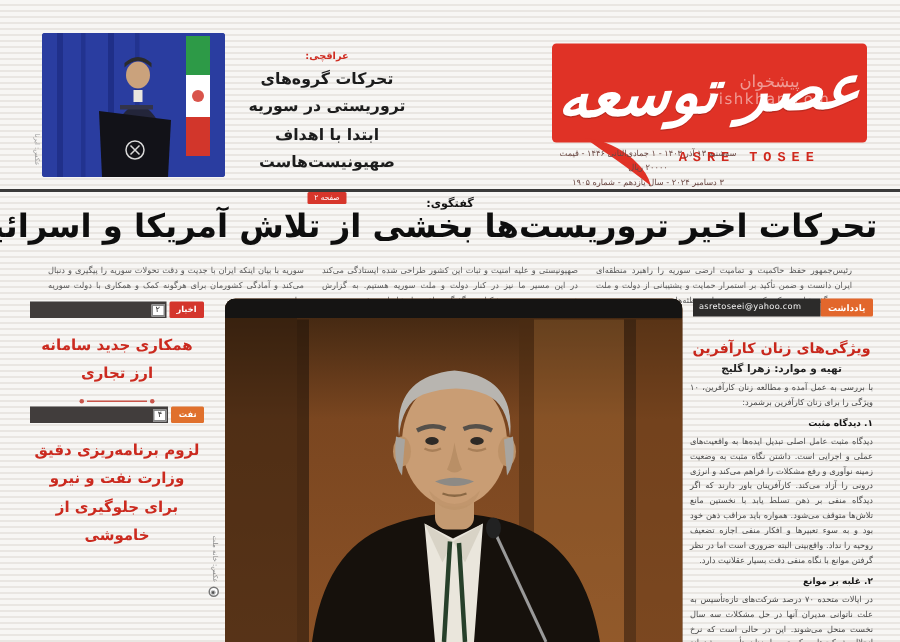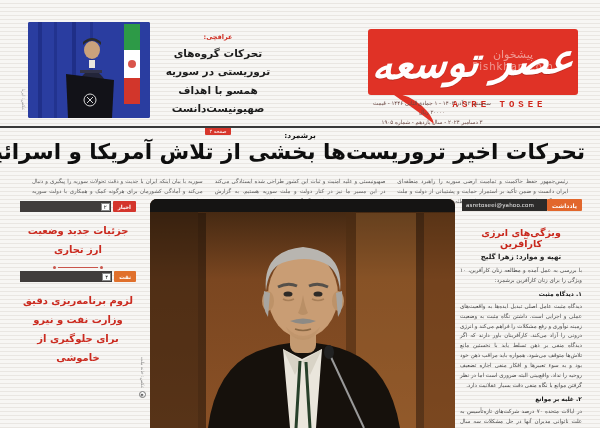--- a/index.html
+++ b/index.html
@@ -139,57 +139,57 @@
       <path d="M38 52 L86 58 L84 96 L40 96 Z" fill="#121218"></path>
       <circle cx="62" cy="78" r="6" fill="none" stroke="#d8d8d8" stroke-width="1"></circle>
       <path d="M59 75 L65 81 M65 75 L59 81" stroke="#d8d8d8" stroke-width="1"></path>
       <rect x="52" y="48" width="22" height="3" fill="#33344a"></rect>
     </svg>
   </div>
   <div class="top-photo-credit">عکس: ایرنا</div>
 
   <div class="top-story">
     <div class="kicker">عراقچی:</div>
-    <div class="title">تحرکات گروه‌های تروریستی در سوریه همسو با اهداف صهیونیست‌دانست</div>
+    <div class="title">تحرکات گروه‌های تروریستی در سوریه ابتدا با اهداف صهیونیست‌هاست</div>
     <span class="pageref">صفحه ۲</span>
   </div>
 
   <div class="masthead-box">
     <div class="masthead-title">عصر توسعه</div>
   </div>
   <svg class="masthead-swoosh" viewBox="0 0 70 36">
     <path d="M2 2 Q20 4 34 16 Q44 25 46 34 Q36 26 22 16 Q10 8 2 2 Z" fill="#e03226"></path>
   </svg>
   <div class="watermark">
     <span class="fa">پیشخوان</span>
     <span class="en">Pishkhan.com</span>
   </div>
   <div class="masthead-latin">ASRE TOSEE</div>
   <div class="dateline">
     <div>سه‌شنبه ۱۳ آذر ۱۴۰۳ - ۱ جمادی‌الثانی ۱۴۴۶ - قیمت ۲۰۰۰۰ ریال</div>
     <div>۳ دسامبر ۲۰۲۴ - سال یازدهم - شماره ۱۹۰۵</div>
   </div>
   <div class="top-rule"></div>
 
-  <div class="lead-kicker">برشمرد:</div>
+  <div class="lead-kicker">گفتگوی:</div>
   <div class="lead-headline">تحرکات اخیر تروریست‌ها بخشی از تلاش آمریکا و اسرائیل برای تجزیه سوریه است</div>
   <div class="lead-cols">
     <div class="lead-col">رئیس‌جمهور حفظ حاکمیت و تمامیت ارضی سوریه را راهبرد منطقه‌ای ایران دانست و ضمن تأکید بر استمرار حمایت و پشتیبانی از دولت و ملت سوریه گفت: این رویکرد که سوریه در برابر توطئه‌های</div>
     <div class="lead-col">صهیونیستی و علیه امنیت و ثبات این کشور طراحی شده ایستادگی می‌کند در این مسیر ما نیز در کنار دولت و ملت سوریه هستیم. به گزارش عصرتوسعه، مسعود پزشکیان در گفتگوی تلفنی با بشار اسد رئیس‌جمهور</div>
     <div class="lead-col">سوریه با بیان اینکه ایران با جدیت و دقت تحولات سوریه را پیگیری و دنبال می‌کند و آمادگی کشورمان برای هرگونه کمک و همکاری با دولت سوریه برای...</div>
   </div>
 
   <div class="sidebar">
     <div class="secbar">
       <span class="tag" style="background:#d4352c">اخبار</span>
       <span class="bar">
         <span class="num">۲</span>
       </span>
     </div>
-    <div class="sb-head sb-red">جزئیات جدید وضعیت ارز تجاری</div>
+    <div class="sb-head sb-red">همکاری جدید سامانه ارز تجاری</div>
     <div class="sb-div"></div>
     <div class="secbar">
       <span class="tag" style="background:#e0702c">نفت</span>
       <span class="bar">
         <span class="num">۴</span>
       </span>
     </div>
     <div class="sb-head sb-red">لزوم برنامه‌ریزی دقیق وزارت نفت و نیرو برای جلوگیری از خاموشی</div>
 
   </div>
@@ -254,21 +254,21 @@
   <div class="main-photo-credit">
     <span class="cam-dot">◉</span>
     <span>عکس: خانه ملت</span>
   </div>
 
   <div class="note-col">
     <div class="note-head">
       <span class="tag">یادداشت</span>
       <span class="mail">asretoseei@yahoo.com</span>
     </div>
-    <div class="note-title">ویژگی‌های انرژی کارآفرین</div>
+    <div class="note-title">ویژگی‌های زنان کارآفرین</div>
     <div class="note-byline">تهیه و موارد: زهرا گلیج</div>
     <div class="note-body">با بررسی به عمل آمده و مطالعه زنان کارآفرین، ۱۰ ویژگی را برای زنان کارآفرین برشمرد:</div>
     <div class="note-sub">۱. دیدگاه مثبت</div>
     <div class="note-body">دیدگاه مثبت عامل اصلی تبدیل ایده‌ها به واقعیت‌های عملی و اجرایی است. داشتن نگاه مثبت به وضعیت زمینه نوآوری و رفع مشکلات را فراهم می‌کند و انرژی درونی را آزاد می‌کند. کارآفرینان باور دارند که اگر دیدگاه منفی بر ذهن تسلط یابد با نخستین مانع تلاش‌ها متوقف می‌شود. همواره باید مراقب ذهن خود بود و به سوء تعبیرها و افکار منفی اجازه تضعیف روحیه را نداد. واقع‌بینی البته ضروری است اما در نظر گرفتن موانع با نگاه منفی دقت بسیار عقلانیت دارد.</div>
     <div class="note-sub">۲. غلبه بر موانع</div>
     <div class="note-body">در ایالات متحده ۷۰ درصد شرکت‌های تازه‌تأسیس به علت ناتوانی مدیران آنها در حل مشکلات سه سال نخست منحل می‌شوند. این در حالی است که نرخ انحلال شرکت‌هایی که توسط زنان تأسیس شده‌اند کمتر از شرکت‌های دیگر است. زنان در اغلب موارد می‌توانند از موانع در جهت منافع شرکت استفاده کنند. زنان کارآفرین باید عادت کنند که هر مانعی را به مثابه وجود میدان جدیدی بنگرند؛ به تدریج مشاهده خواهند کرد مسائل آن قدرها که ابتدا تصور می‌شود بزرگ و منفی نبوده است.</div>
 
   </div>
 
 </div>

